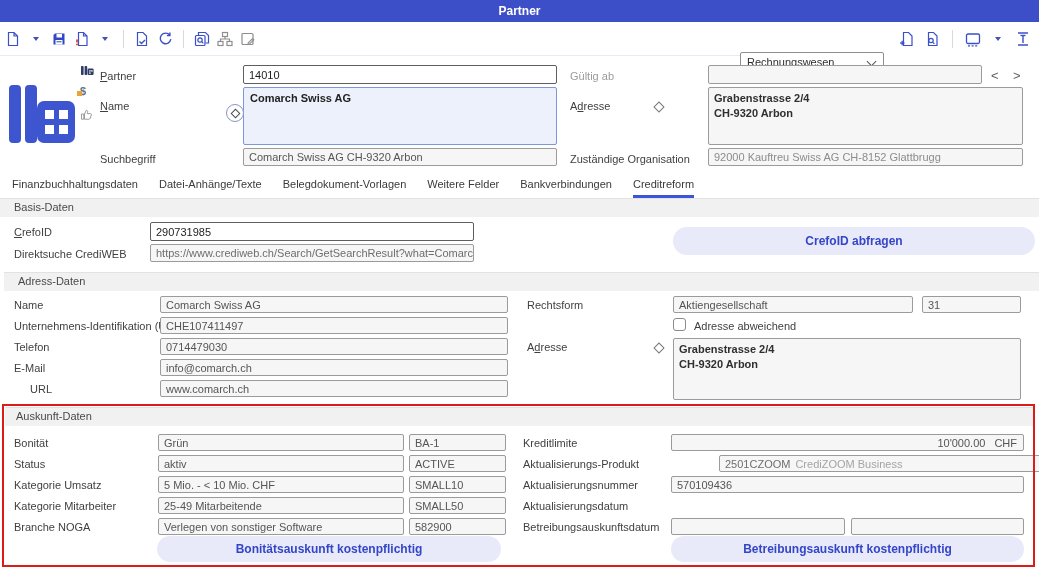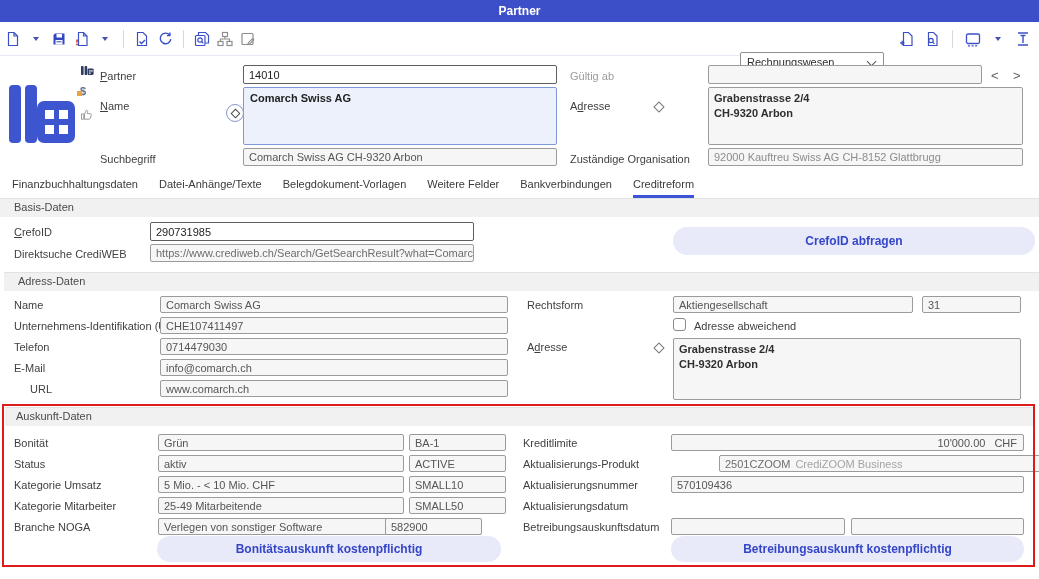--- a/index.html
+++ b/index.html
@@ -309,21 +309,21 @@
   <div class="fld" style="left:158px; top:455px; width:246px;">aktiv</div>
   <div class="fld" style="left:409px; top:455px; width:97px;">ACTIVE</div>
   <span class="lbl" style="left:14px; top:479px;">Kategorie Umsatz</span>
   <div class="fld" style="left:158px; top:476px; width:246px;">5 Mio. - &lt; 10 Mio. CHF</div>
   <div class="fld" style="left:409px; top:476px; width:97px;">SMALL10</div>
   <span class="lbl" style="left:14px; top:500px;">Kategorie Mitarbeiter</span>
   <div class="fld" style="left:158px; top:497px; width:246px;">25-49 Mitarbeitende</div>
   <div class="fld" style="left:409px; top:497px; width:97px;">SMALL50</div>
   <span class="lbl" style="left:14px; top:521px;">Branche NOGA</span>
   <div class="fld" style="left:158px; top:518px; width:246px;">Verlegen von sonstiger Software</div>
-  <div class="fld" style="left:385px; top:518px; width:97px;">582900</div>
+  <div class="fld" style="left:409px; top:518px; width:97px;">582900</div>
   <button class="pill" style="left:157px; top:536px; width:344px; height:26px;">Bonitätsauskunft kostenpflichtig</button>
 
   <span class="lbl" style="left:523px; top:437px;">Kreditlimite</span>
   <div class="fld flex-right" style="left:671px; top:434px; width:353px;">
     <span>10'000.00</span>
     <span>CHF</span>
   </div>
   <span class="lbl" style="left:523px; top:458px;">Aktualisierungs-Produkt</span>
   <div class="fld flex-two" style="left:671px; top:455px; width:353px;">
     <span class="code-dark">2501CZOOM</span>

